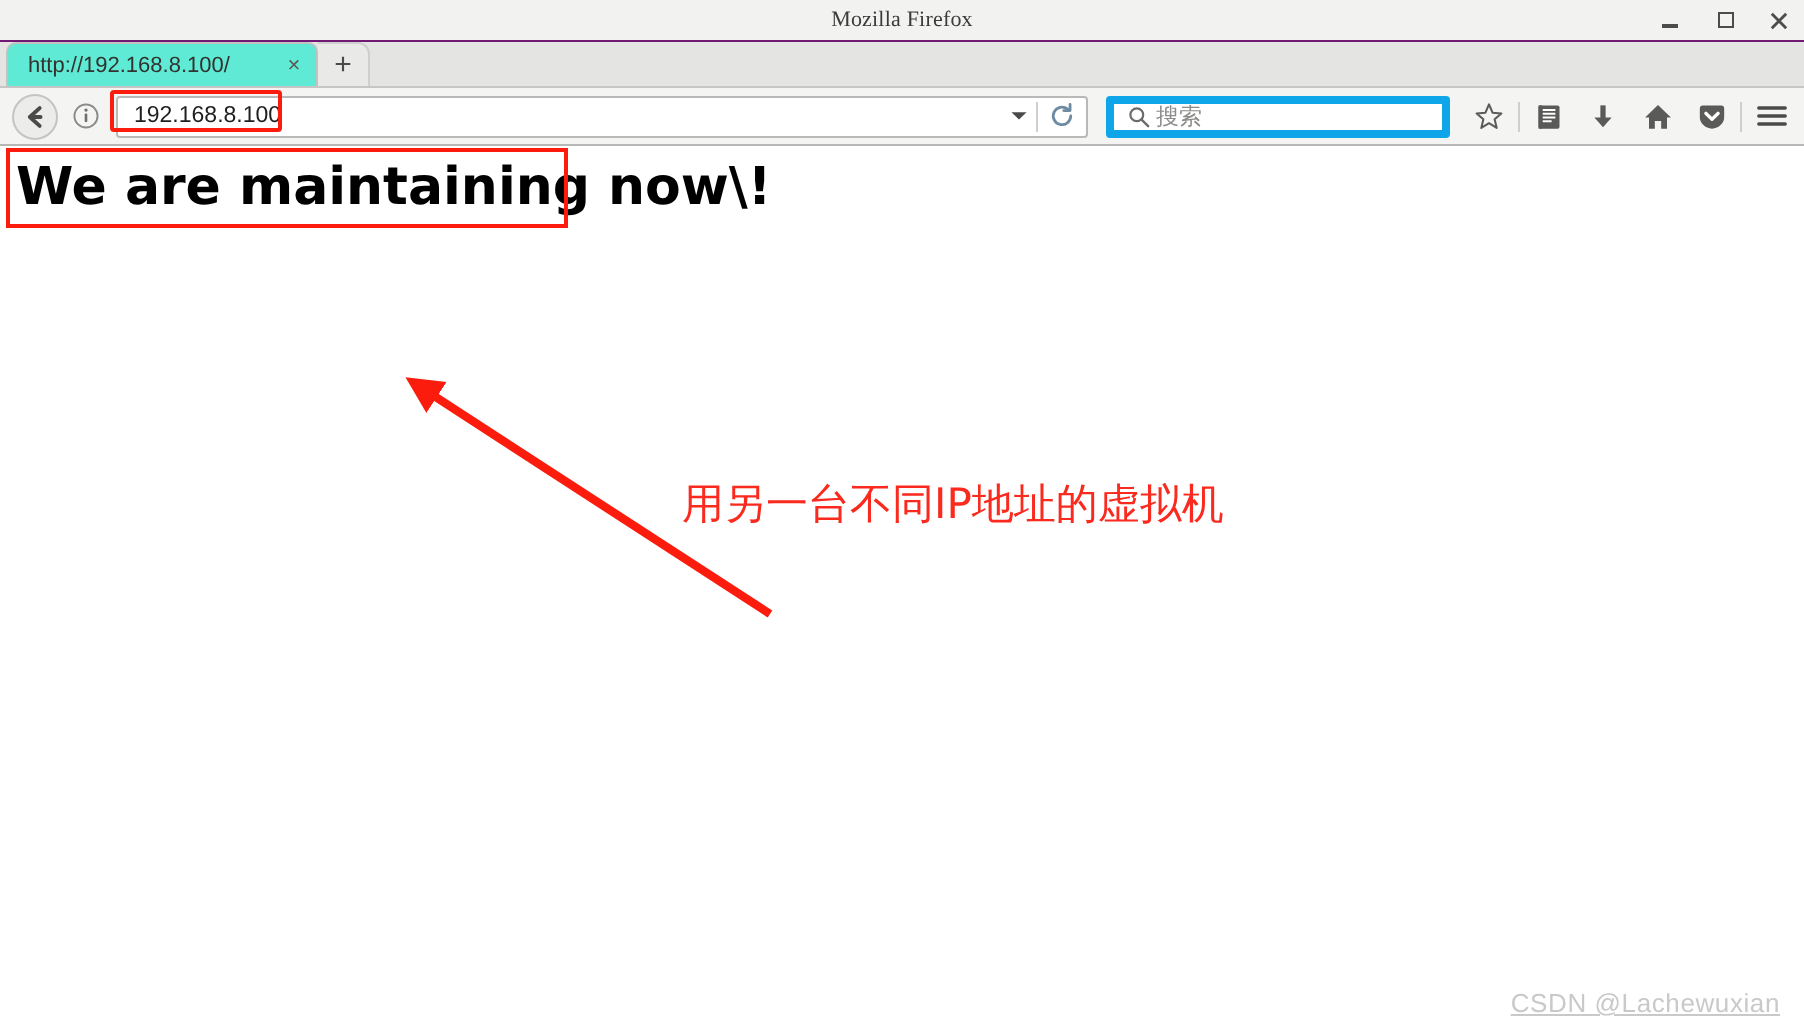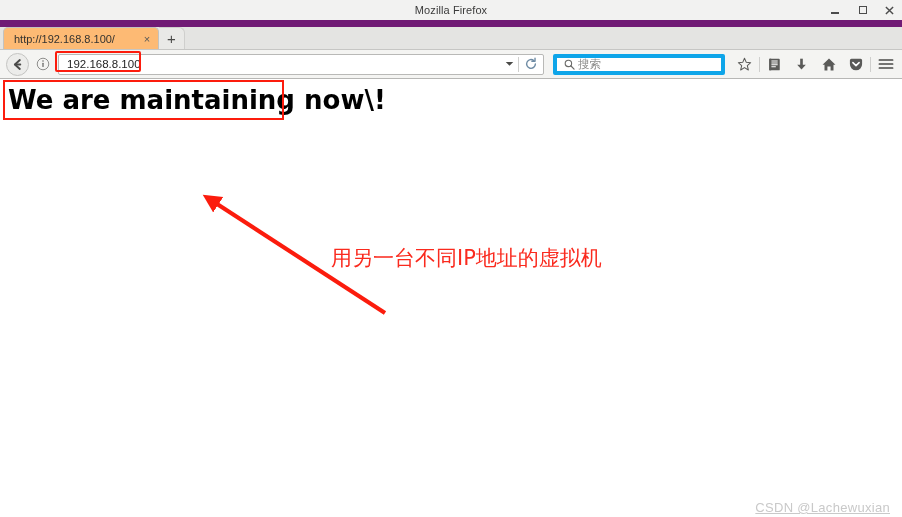--- a/index.html
+++ b/index.html
@@ -21,24 +21,25 @@
     height: 517px;
     background: #ffffff;
     box-sizing: border-box;
   }
 
   
   #titlebar {
     position: relative;
     height: 20px;
     background: #f2f2f1;
-    border-bottom: 7px solid #701a75;
-    display: flex;
-    align-items: center;
-    justify-content: center;
+    border-bottom: 1px solid #701a75;
+    display: flex;
+    align-items: center;
+    justify-content: center;
+    font-family: Liberation Serif, serif;
   }
   #titlebar-title {
     font-size: 11px;
     color: #3b3b3b;
     letter-spacing: 0.1px;
   }
   #window-controls {
     position: absolute;
     right: 6px;
     top: 0;
@@ -90,21 +91,21 @@
     border-bottom: 1px solid #c6c6c4;
     display: flex;
     align-items: flex-end;
     padding-left: 3px;
     box-sizing: border-box;
   }
   #tab-active {
     position: relative;
     height: 22px;
     min-width: 156px;
-    background: #fdba74;
+    background: #5eead4;
     border: 1px solid #c2c2c0;
     border-bottom: none;
     border-radius: 5px 5px 0 0;
     display: flex;
     align-items: center;
     padding: 0 4px 0 10px;
     box-sizing: border-box;
     transform: skewX(0deg);
     justify-content: flex-end;
   }
@@ -310,21 +311,21 @@
   #annotation-arrow {
     position: absolute;
     left: 200px;
     top: 110px;
     width: 200px;
     height: 135px;
     pointer-events: none;
   }
   #annotation-text {
     position: absolute;
-    left: 331px;
+    left: 341px;
     top: 164px;
     color: #fa2a1e;
     font-size: 21px;
     line-height: 30px;
     font-family: "DejaVu Sans", "Liberation Sans", sans-serif;
     white-space: nowrap;
   }
   #watermark {
     position: absolute;
     right: 12px;

